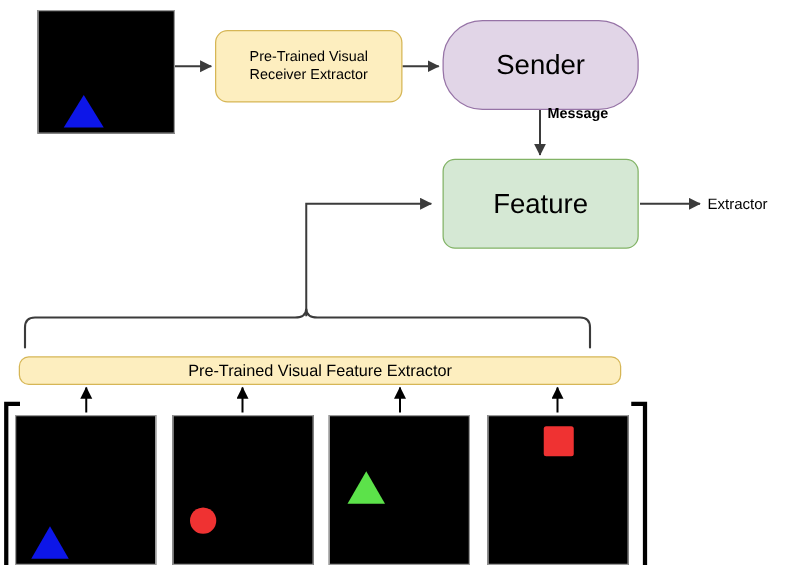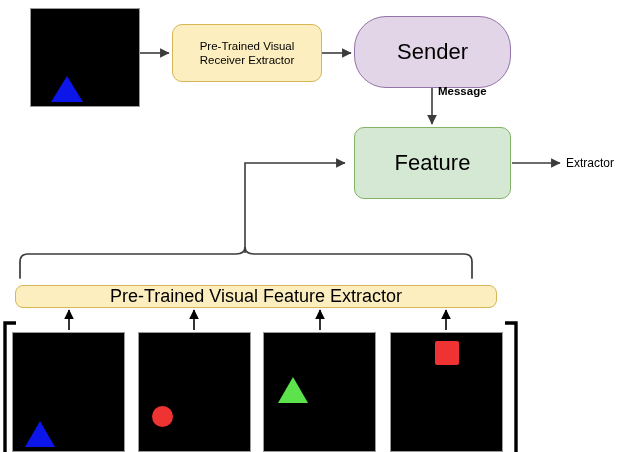--- a/index.html
+++ b/index.html
@@ -63,21 +63,21 @@
   }
   .box-receiver {
     background: #d5e8d4;
     border: 1.6px solid #82b366;
     font-size: 22px;
   }
   .bar-extractor {
     background: #fdeebf;
     border: 1.6px solid #d6b656;
     border-radius: 8px;
-    font-size: 18px;
+    font-size: 13px;
   }
 
   .edge-label {
     font-size: 11.5px;
     color: #000000;
     white-space: nowrap;
   }
   .node-label {
     font-size: 12px;
     color: #000000;

